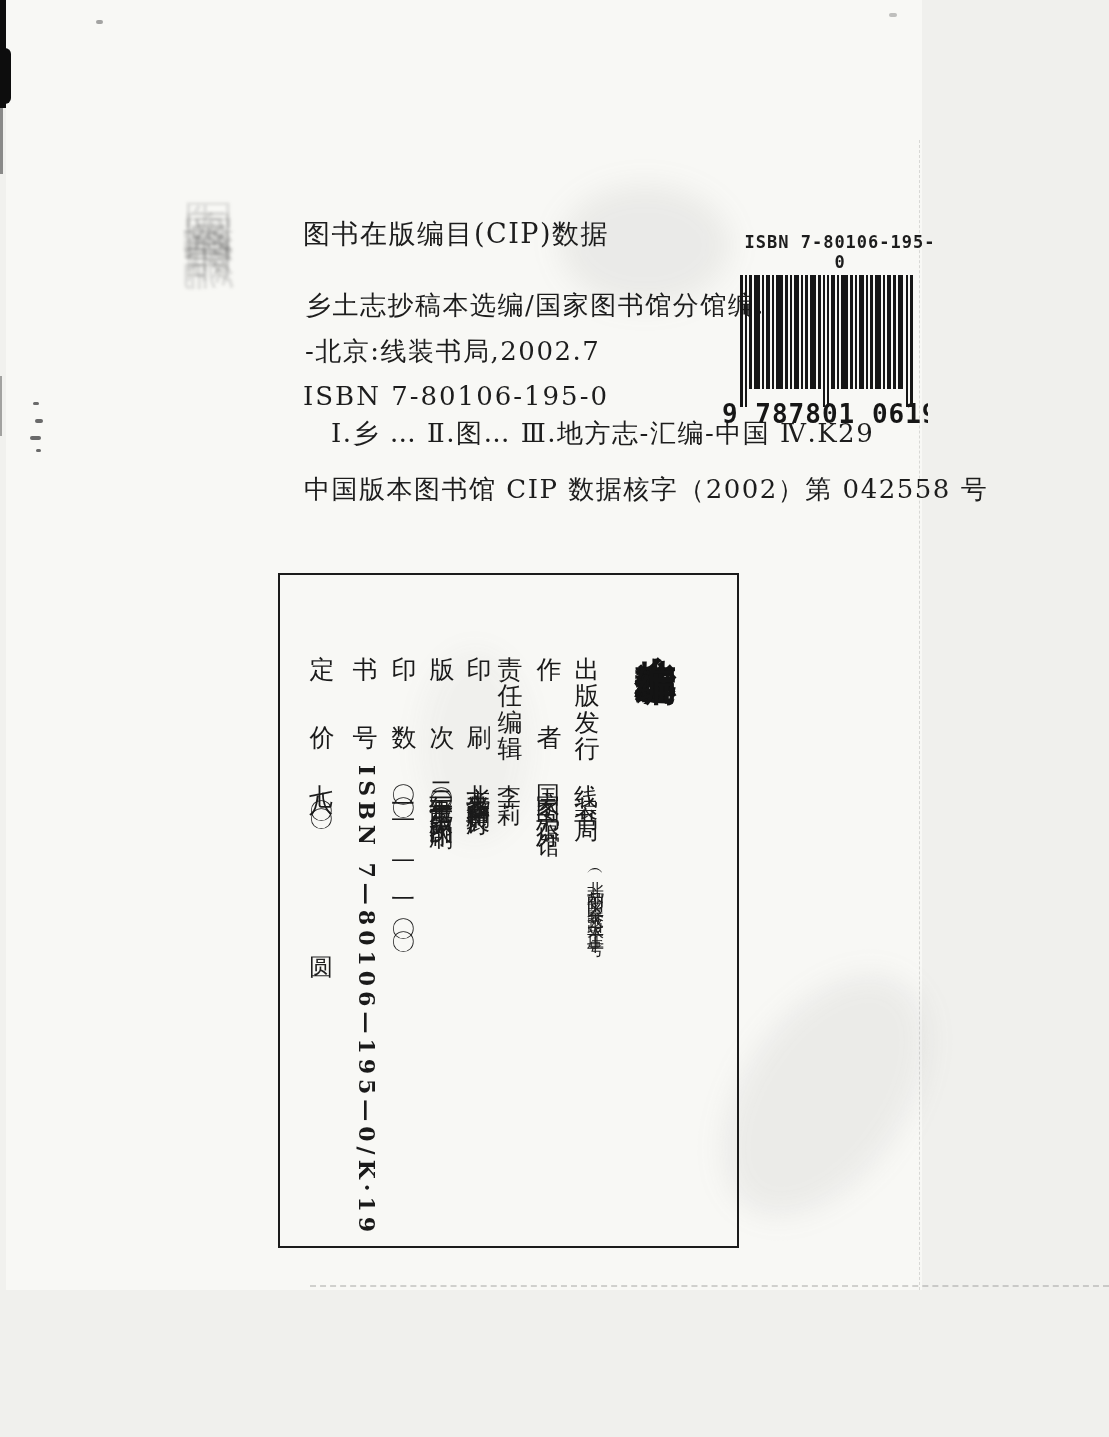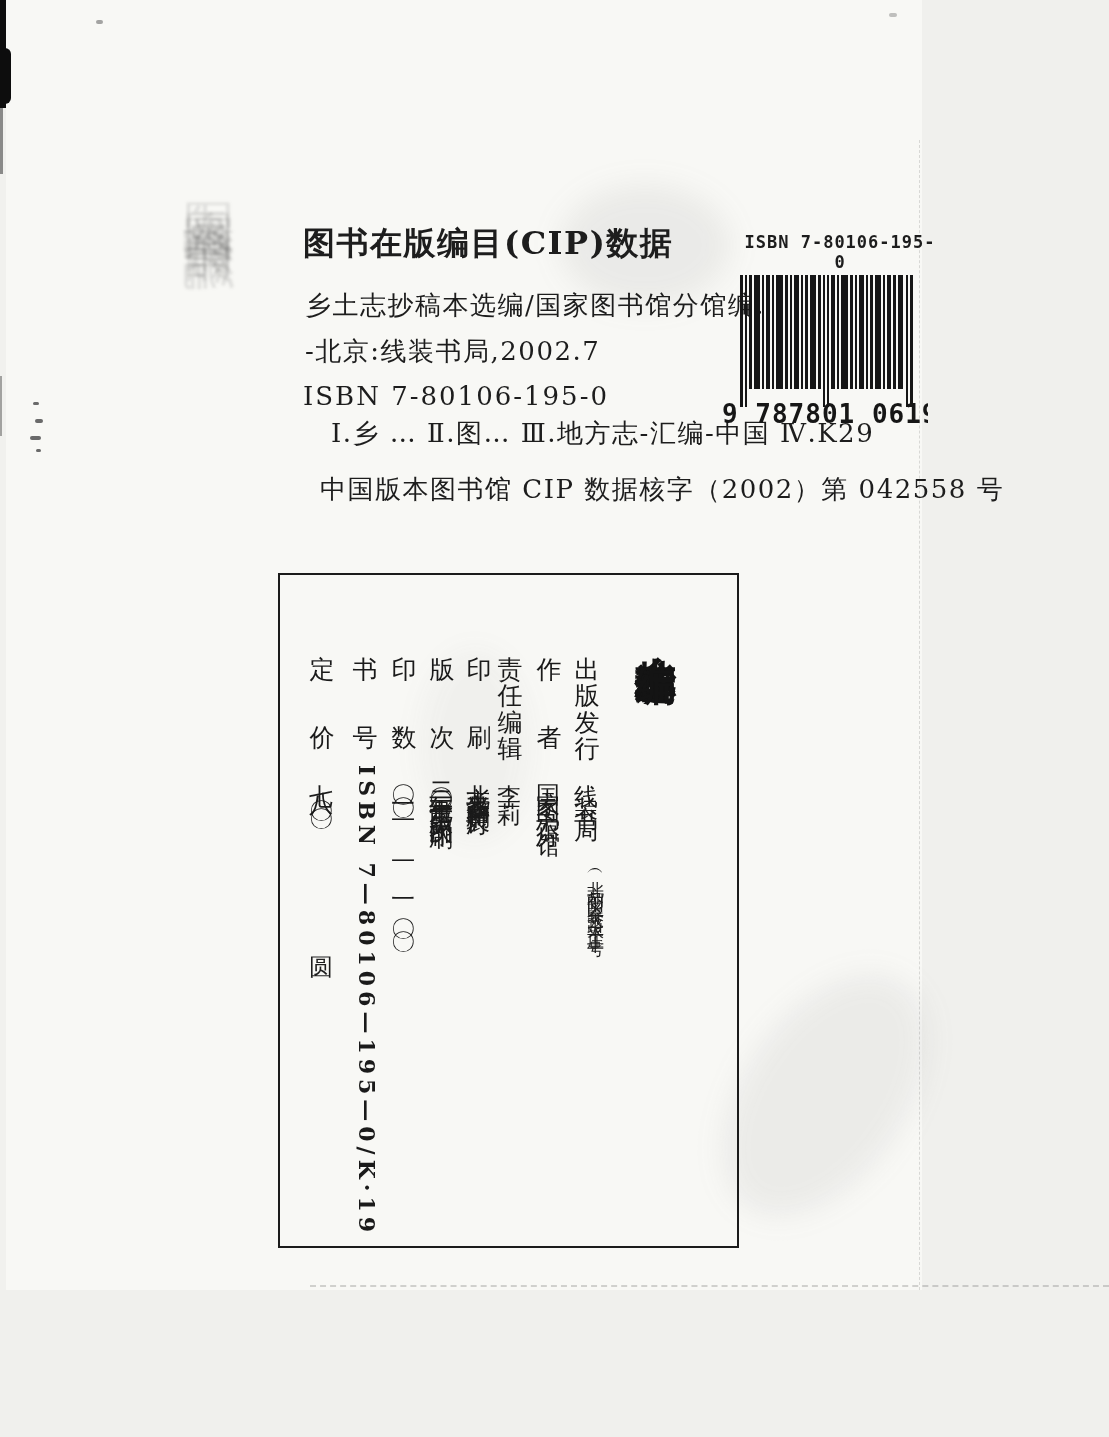--- a/index.html
+++ b/index.html
@@ -23,26 +23,26 @@
     writing-mode:vertical-rl;text-orientation:upright;
     font-size:52px;letter-spacing:5px;line-height:62px;
     color:rgba(55,55,55,0.13);filter:blur(1.6px);
     transform:scaleX(-1);white-space:nowrap;
   }
   .page-edge-v{position:absolute;left:919px;top:140px;height:1150px;border-left:1px dashed rgba(0,0,0,0.13);}
   .page-edge-h{position:absolute;left:310px;top:1285px;width:799px;border-top:2px dashed rgba(0,0,0,0.16);}
 
   
   .hline{position:absolute;white-space:nowrap;font-size:26px;letter-spacing:1.5px;}
-  .cip-heading{left:303px;top:222px;font-weight:700;font-size:32px;}
+  .cip-heading{left:303px;top:216px;font-weight:400;font-size:27px;}
   .entry1{left:305px;top:288px;}
   .entry2{left:305px;top:334px;}
   .entry3{left:303px;top:381px;letter-spacing:2px;}
   .classline{left:307px;top:416px;margin-left:24px;}
-  .recordline{left:320px;top:472px;}
+  .recordline{left:304px;top:472px;}
 
   
   .barcode-wrap{position:absolute;left:722px;top:232px;width:206px;}
   .barcode-isbn{
     font-family:"DejaVu Sans Mono","Liberation Mono",monospace;
     font-weight:700;font-size:17px;letter-spacing:1px;
     text-align:center;width:200px;margin-left:18px;
   }
   .barcode-svg{display:block;margin-top:3px;}
 

